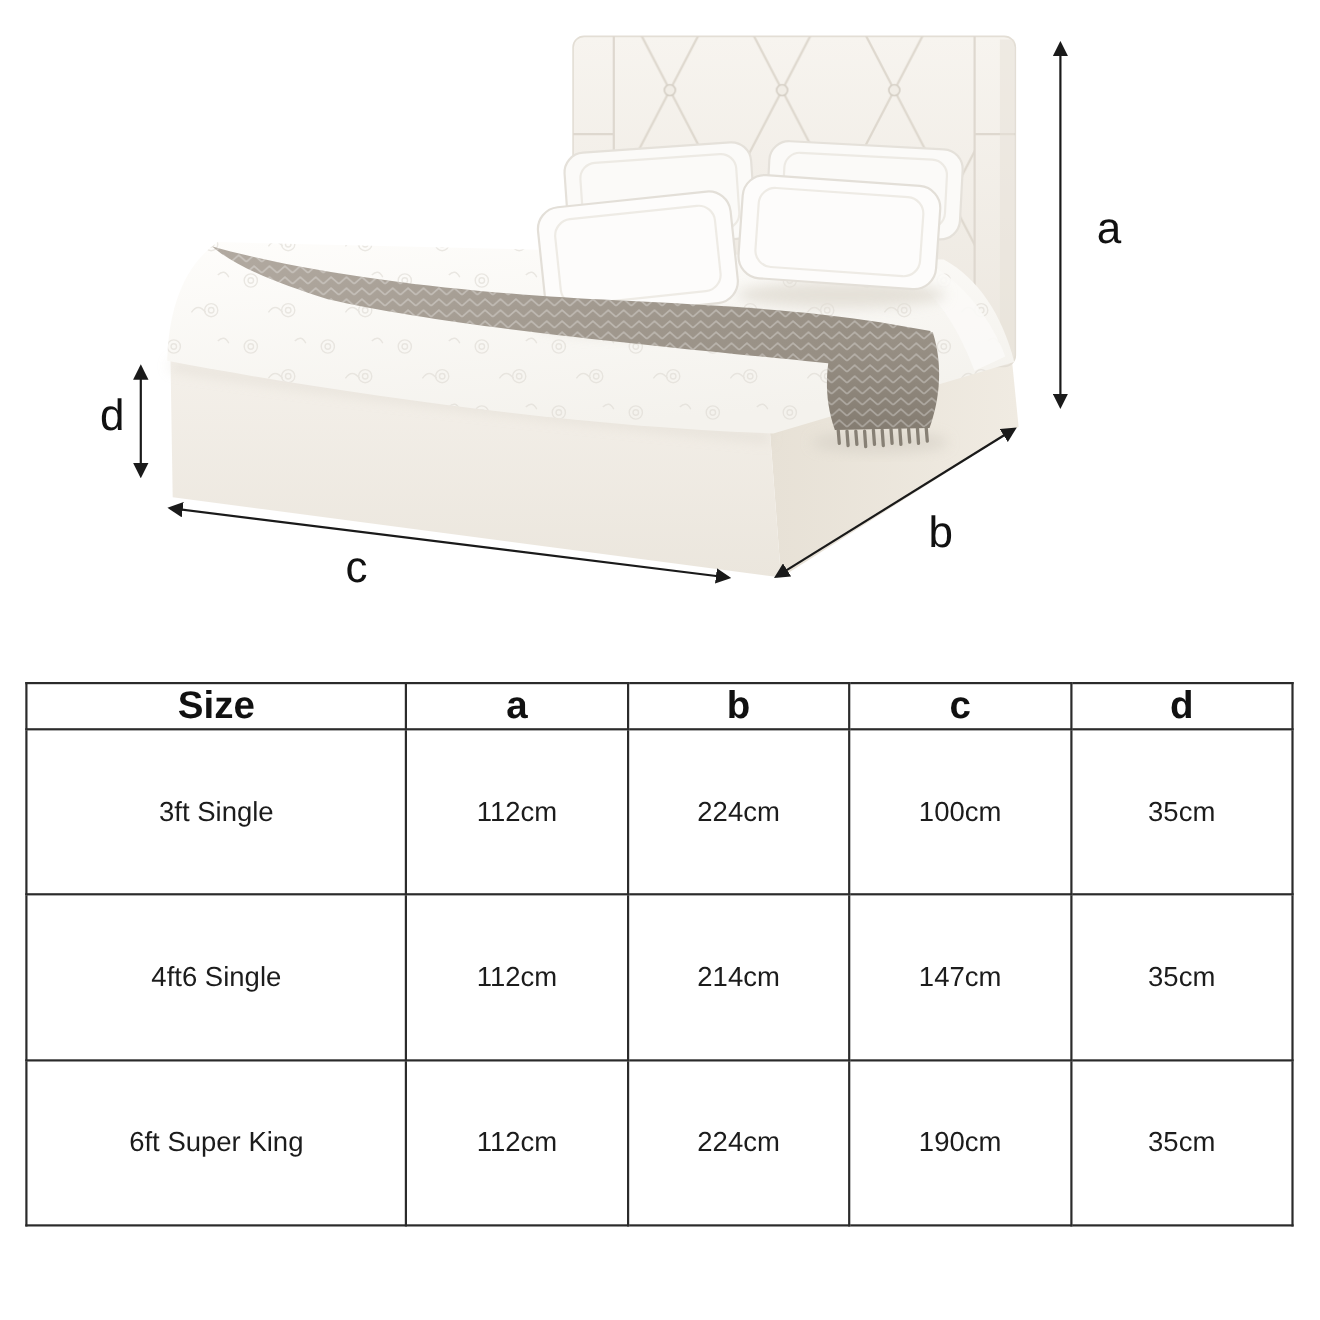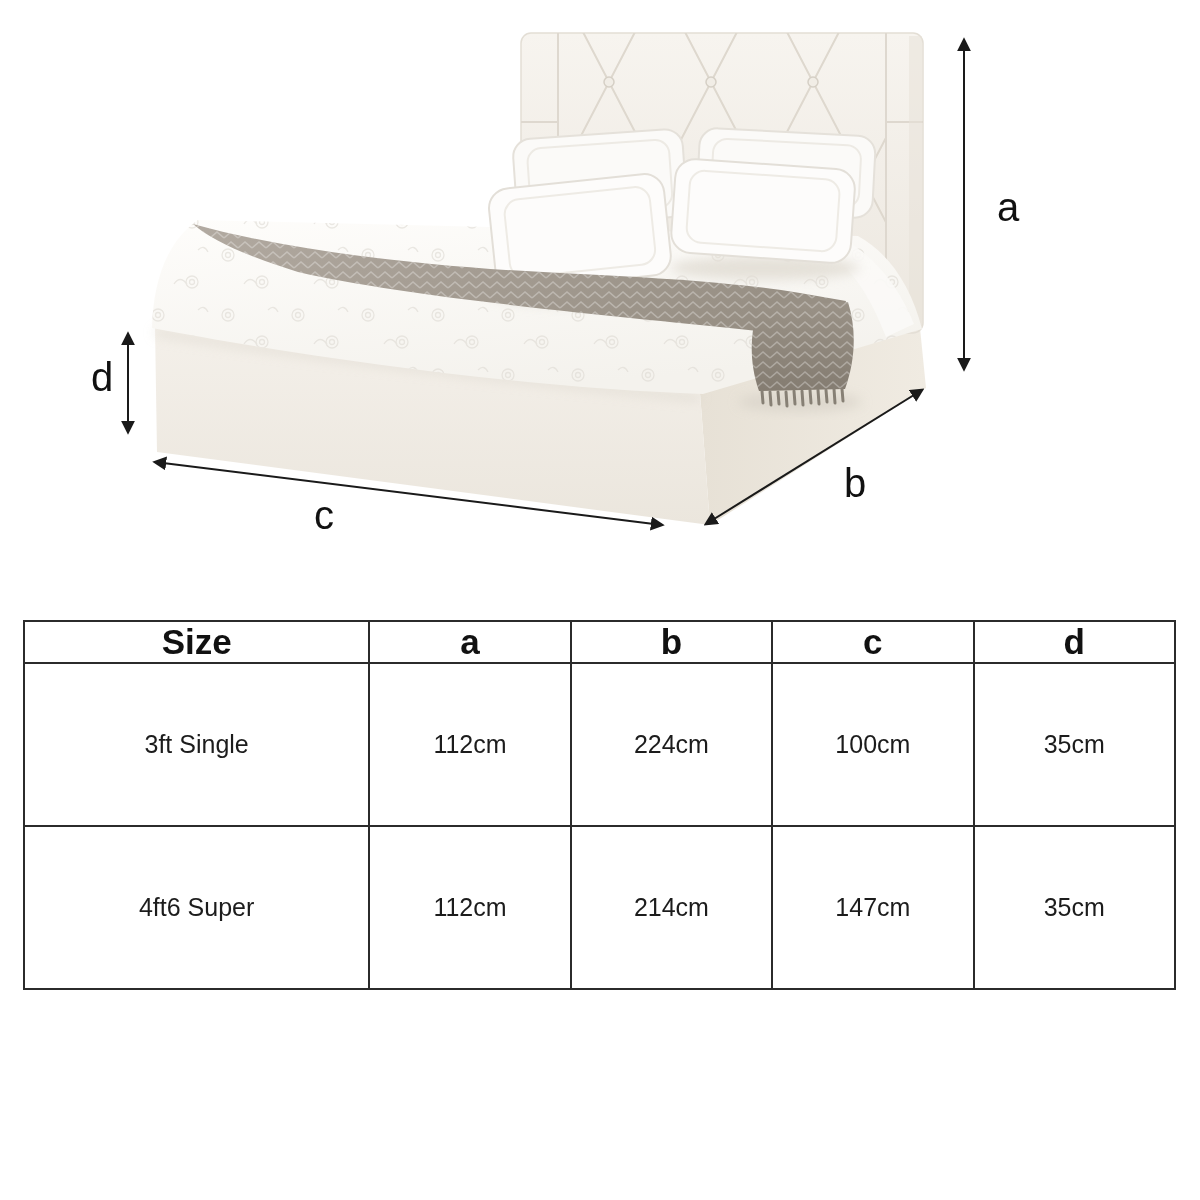--- a/index.html
+++ b/index.html
@@ -4,21 +4,21 @@
 <style>
   html,body { margin:0; padding:0; background:#ffffff; }
   .stage {
     position:relative; width:1200px; height:1200px;
     background:#ffffff; overflow:hidden;
     font-family:"Liberation Sans", sans-serif;
   }
   .bed-figure { position:absolute; left:0; top:0; }
   .size-table {
     position:absolute; left:23px; top:620px;
-    width:1153px; height:370px;
+    width:1153px; height:495px;
     border-collapse:collapse; table-layout:fixed;
     color:#1c1c1c; background:#ffffff;
   }
   .size-table th, .size-table td {
     border:2px solid #2b2b2b;
     text-align:center; vertical-align:middle;
     padding:0;
   }
   .size-table th { font-size:35px; font-weight:bold; color:#111111; }
   .size-table td { font-size:25px; font-weight:normal; }
@@ -189,22 +189,29 @@
     </thead>
     <tbody>
       <tr>
         <td>3ft Single</td>
         <td>112cm</td>
         <td>224cm</td>
         <td>100cm</td>
         <td>35cm</td>
       </tr>
       <tr>
-        <td>4ft6 Super</td>
+        <td>4ft6 Single</td>
         <td>112cm</td>
         <td>214cm</td>
         <td>147cm</td>
         <td>35cm</td>
       </tr>
+      <tr>
+        <td>6ft Super King</td>
+        <td>112cm</td>
+        <td>224cm</td>
+        <td>190cm</td>
+        <td>35cm</td>
+      </tr>
     </tbody>
   </table>
 
 </div>
 
 </body></html>

